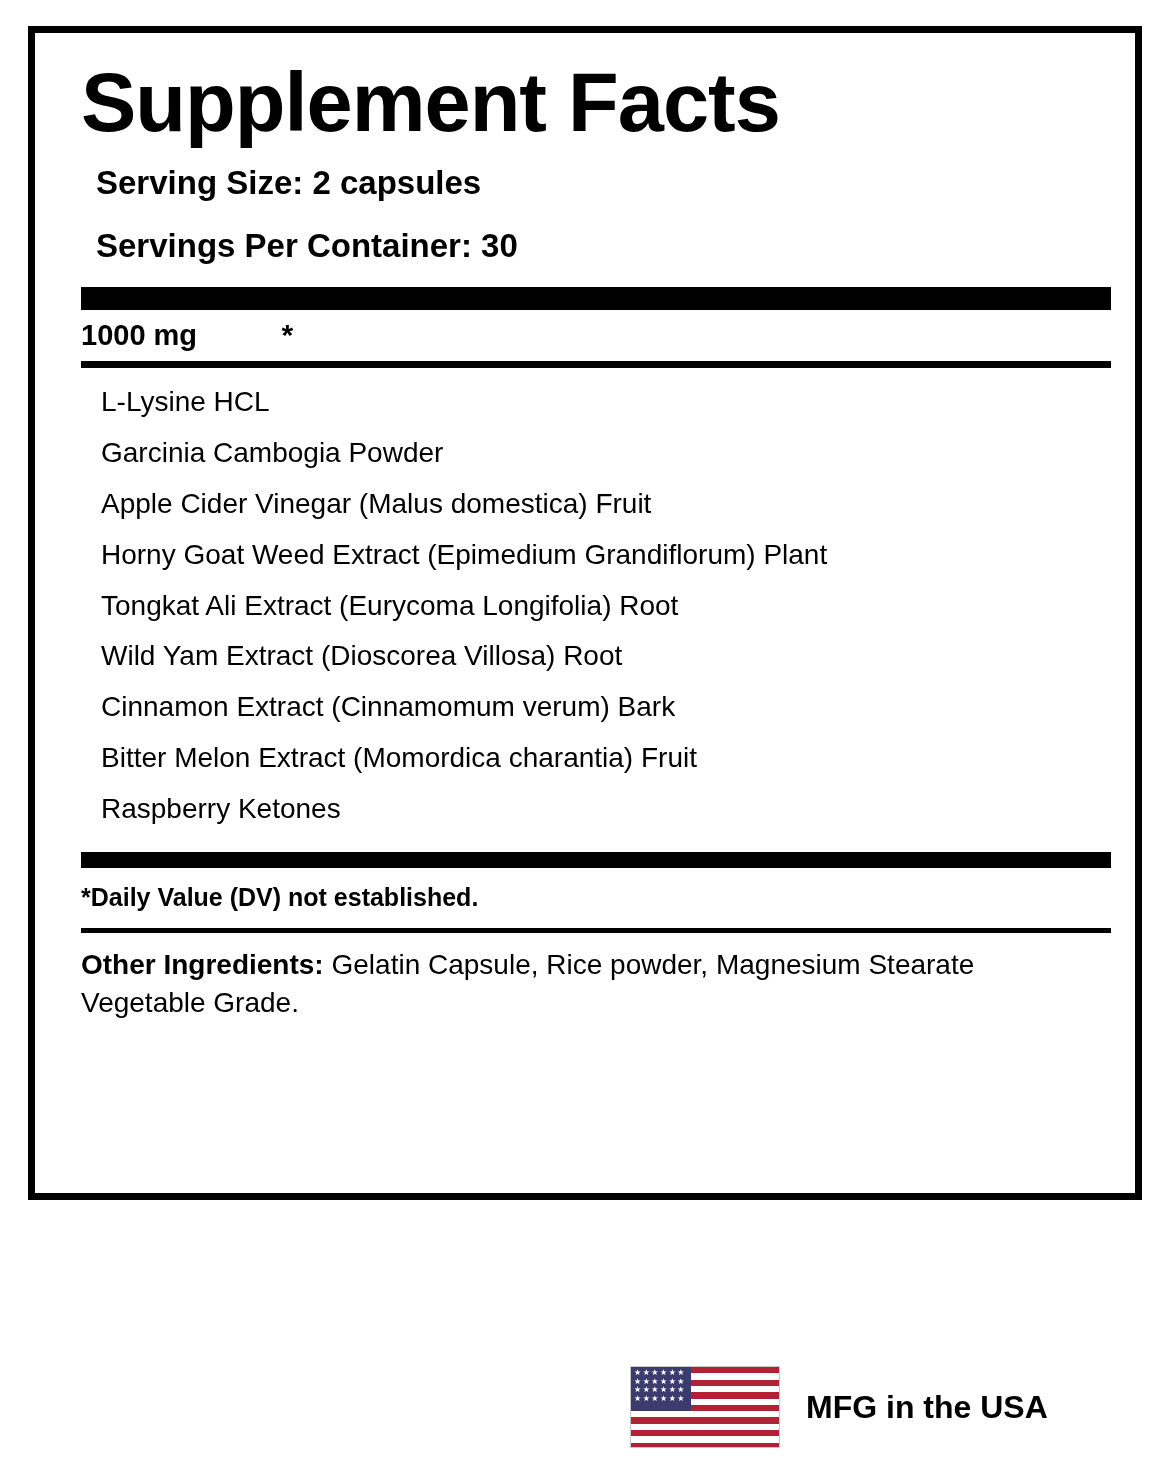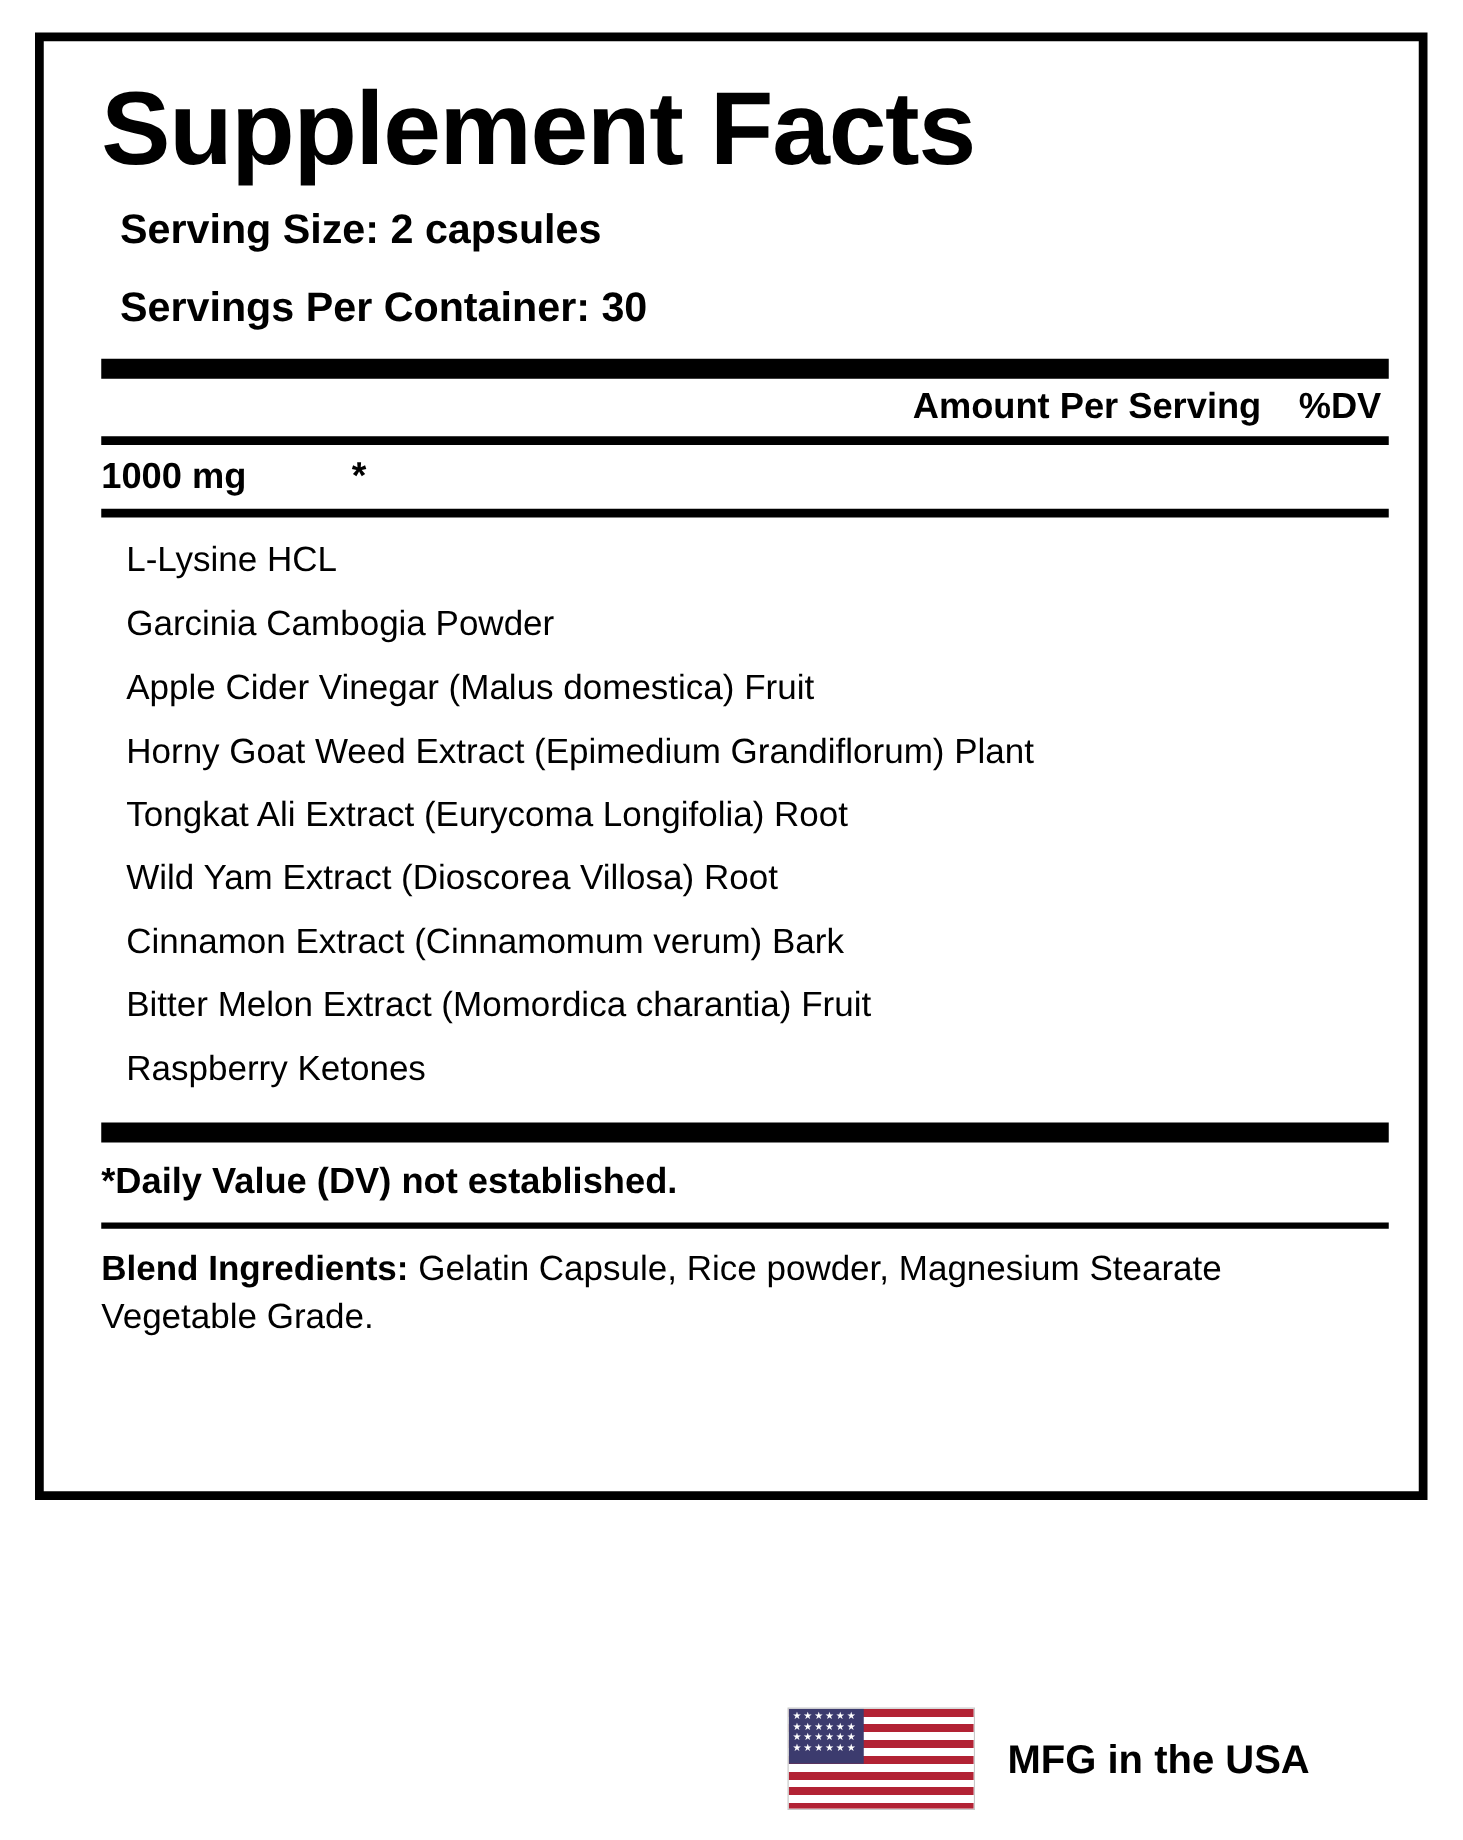--- a/index.html
+++ b/index.html
@@ -104,21 +104,21 @@
     padding: 9px 0 0 20px;
   }
   .ingredients li {
     font-size: 28px;
     line-height: 1.82;
     font-weight: normal;
     white-space: nowrap;
   }
 
   .dv-note {
-    font-size: 29px;
+    font-size: 25px;
     font-weight: bold;
     padding: 15px 0 16px 0;
   }
 
   .other {
     font-size: 28px;
     line-height: 1.35;
     padding-top: 13px;
     padding-right: 120px;
   }
@@ -181,24 +181,20 @@
 <div class="panel">
   <div class="inner">
 
     <div class="title">Supplement Facts</div>
 
     <div class="serving-line">Serving Size: 2 capsules</div>
     <div class="serving-line">Servings Per Container: 30</div>
 
     <div class="rule-thick"></div>
 
-    <div class="hdr-row">
-      <span class="hdr-amount">Amount Per Serving</span>
-      <span class="hdr-dv">%DV</span>
-    </div>
 
     <div class="rule-med"></div>
 
     <div class="blend-row">
       <span class="blend-amt">1000 mg</span>
       <span class="blend-dv">*</span>
     </div>
 
     <div class="rule-med"></div>
 
@@ -214,21 +210,21 @@
       <li>Raspberry Ketones</li>
     </ul>
 
     <div class="rule-thick"></div>
 
     <div class="dv-note">*Daily Value (DV) not established.</div>
 
     <div class="rule-thin"></div>
 
     <div class="other">
-      <b>Blend Ingredients:</b>
+      <b>Other Ingredients:</b>
       <span>Gelatin Capsule, Rice powder, Magnesium Stearate Vegetable Grade.</span>
     </div>
 
   </div>
 </div>
 
 <div class="mfg">
   <div class="flag">
     <div class="stripes"></div>
     <div class="canton"></div>

